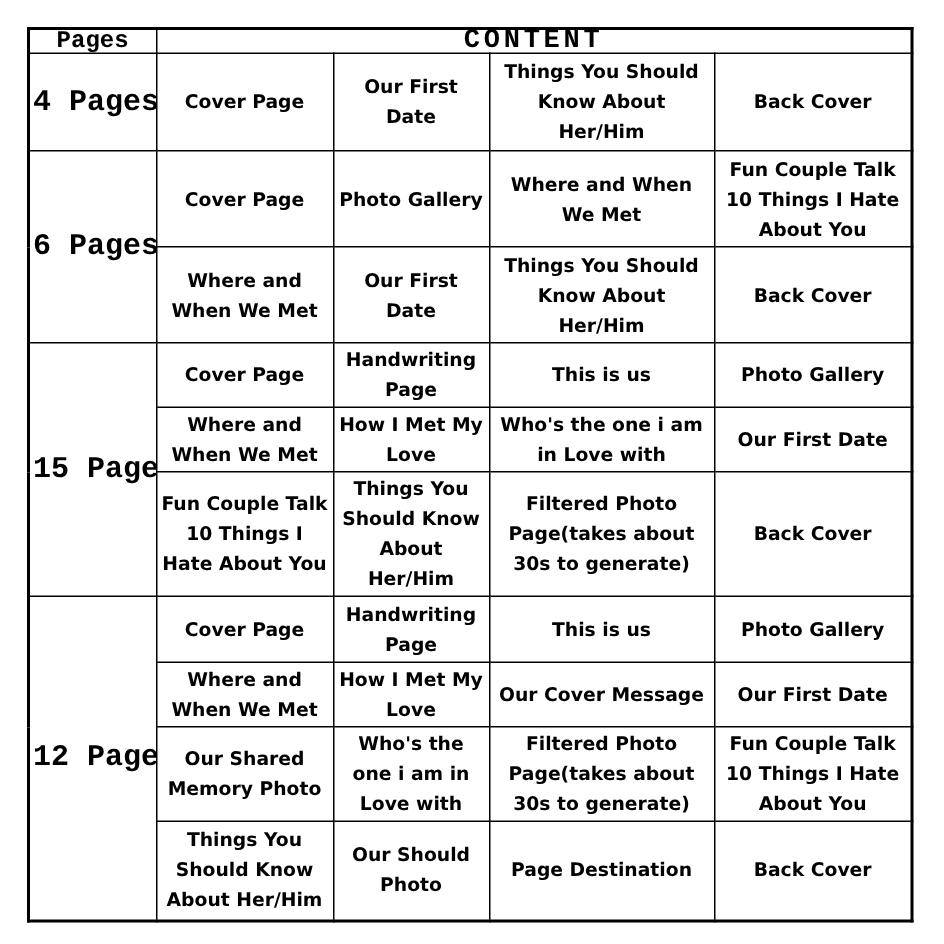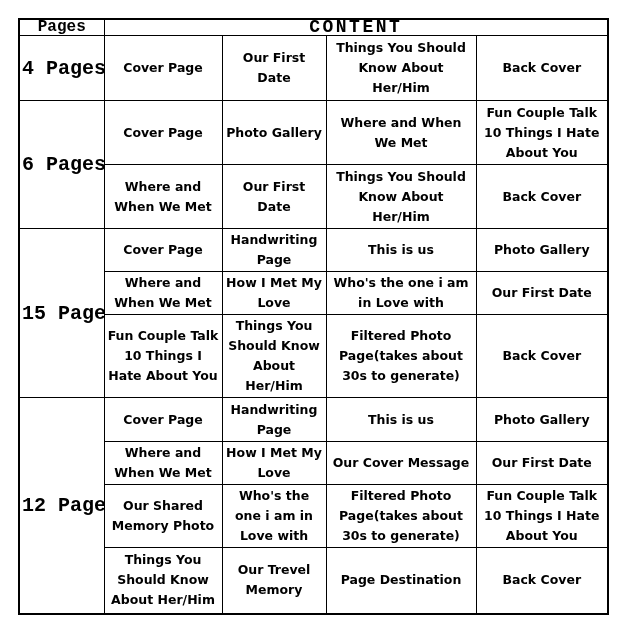--- a/index.html
+++ b/index.html
@@ -150,19 +150,19 @@
       <td class="cell">Our First Date</td>
     </tr>
     <tr class="rh63">
       <td class="cell">Our Shared Memory Photo</td>
       <td class="cell">Who's the one i am in Love with</td>
       <td class="cell">Filtered Photo Page(takes about 30s to generate)</td>
       <td class="cell">Fun Couple Talk 10 Things I Hate About You</td>
     </tr>
     <tr class="rh66">
       <td class="cell">Things You Should Know About Her/Him</td>
-      <td class="cell">Our Trevel Memory</td>
+      <td class="cell">Our Should Photo</td>
       <td class="cell">Page Destination</td>
       <td class="cell">Back Cover</td>
     </tr>
   </tbody>
     </table>
 </div>
 
 </body></html>

